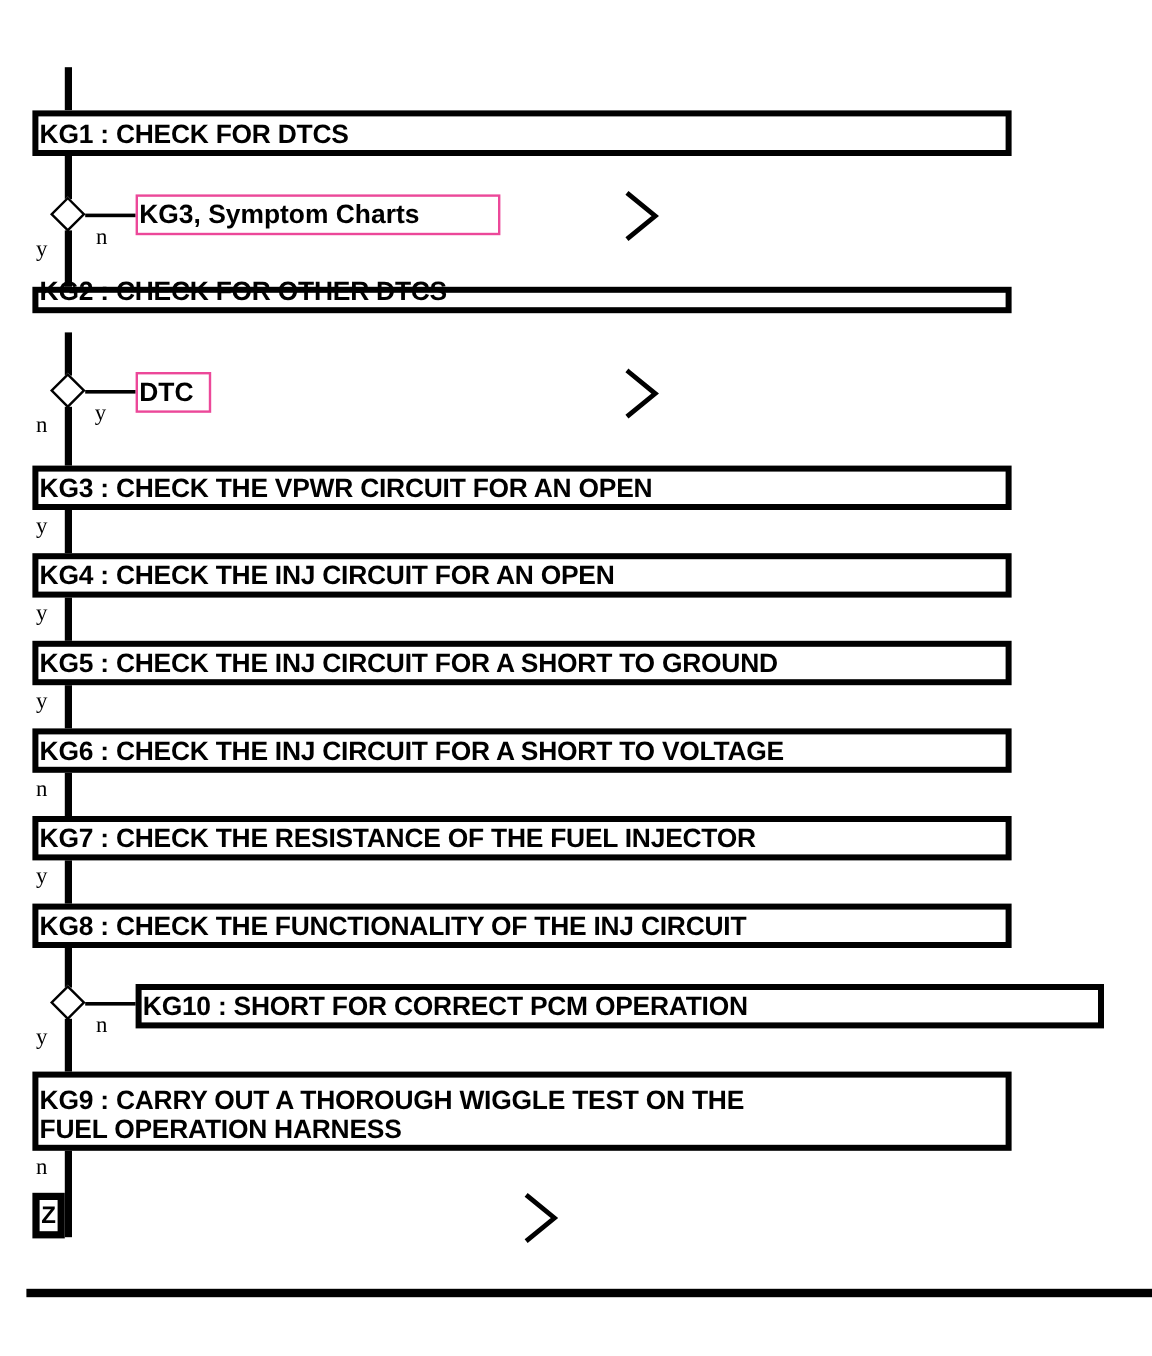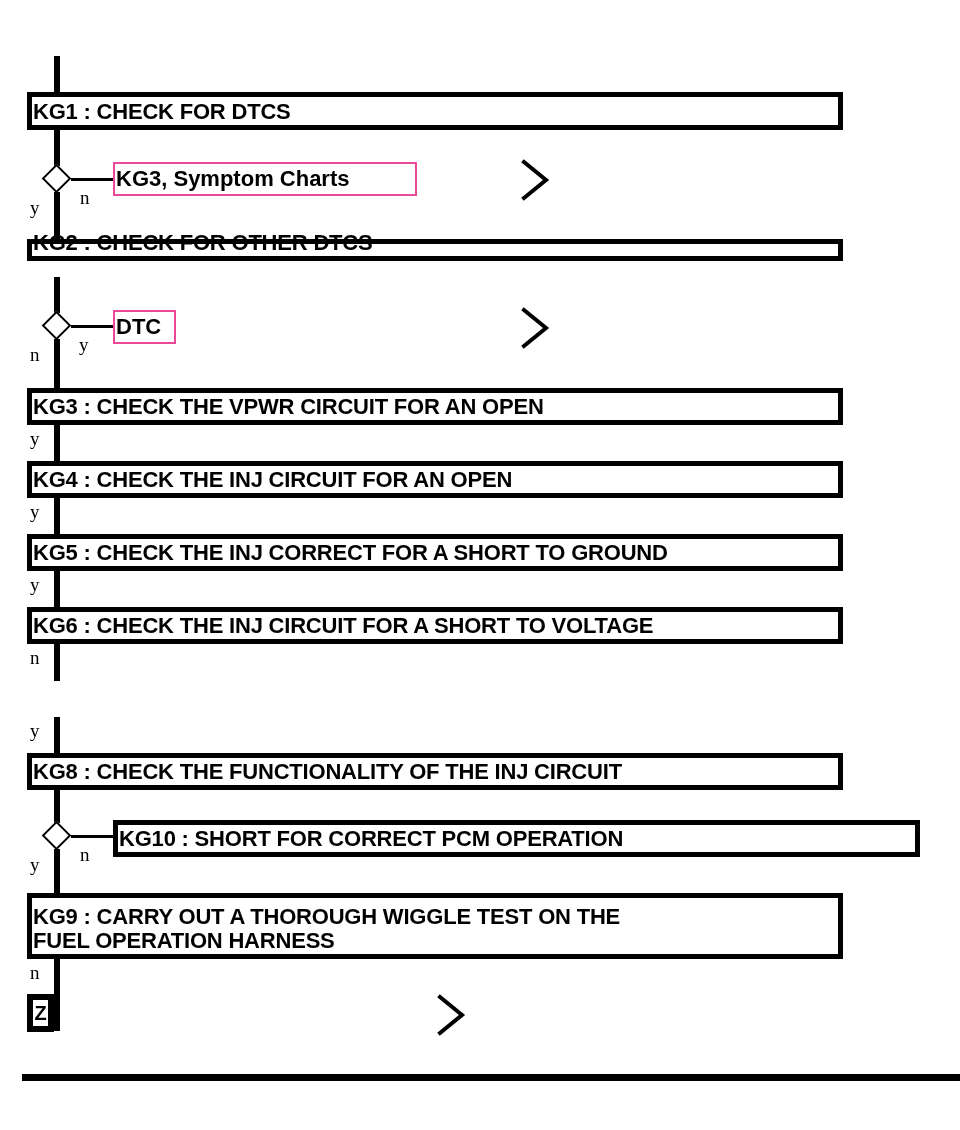--- a/index.html
+++ b/index.html
@@ -206,33 +206,36 @@
   <span class="branch-label" style="left:30px; top:429px;">y</span>
 
   <div class="step-box" style="left:27px; top:461px; width:816px; height:37px;">
     <span class="step-label">KG4 : CHECK THE INJ CIRCUIT FOR AN OPEN</span>
   </div>
 
   <div class="spine" style="left:54px; top:498px; height:37px;"></div>
   <span class="branch-label" style="left:30px; top:502px;">y</span>
 
   <div class="step-box" style="left:27px; top:534px; width:816px; height:37px;">
-    <span class="step-label">KG5 : CHECK THE INJ CORRECT FOR A SHORT TO GROUND</span>
+    <span class="step-label">KG5 : CHECK THE INJ CIRCUIT FOR A SHORT TO GROUND</span>
   </div>
 
   <div class="spine" style="left:54px; top:571px; height:37px;"></div>
   <span class="branch-label" style="left:30px; top:575px;">y</span>
 
   <div class="step-box" style="left:27px; top:607px; width:816px; height:37px;">
     <span class="step-label">KG6 : CHECK THE INJ CIRCUIT FOR A SHORT TO VOLTAGE</span>
   </div>
 
   <div class="spine" style="left:54px; top:644px; height:37px;"></div>
   <span class="branch-label" style="left:30px; top:648px;">n</span>
 
+  <div class="step-box" style="left:27px; top:680px; width:816px; height:37px;">
+    <span class="step-label">KG7 : CHECK THE RESISTANCE OF THE FUEL INJECTOR</span>
+  </div>
 
   <div class="spine" style="left:54px; top:717px; height:37px;"></div>
   <span class="branch-label" style="left:30px; top:721px;">y</span>
 
   <div class="step-box" style="left:27px; top:753px; width:816px; height:37px;">
     <span class="step-label">KG8 : CHECK THE FUNCTIONALITY OF THE INJ CIRCUIT</span>
   </div>
 
   <div class="spine" style="left:54px; top:790px; height:33px;"></div>
 

